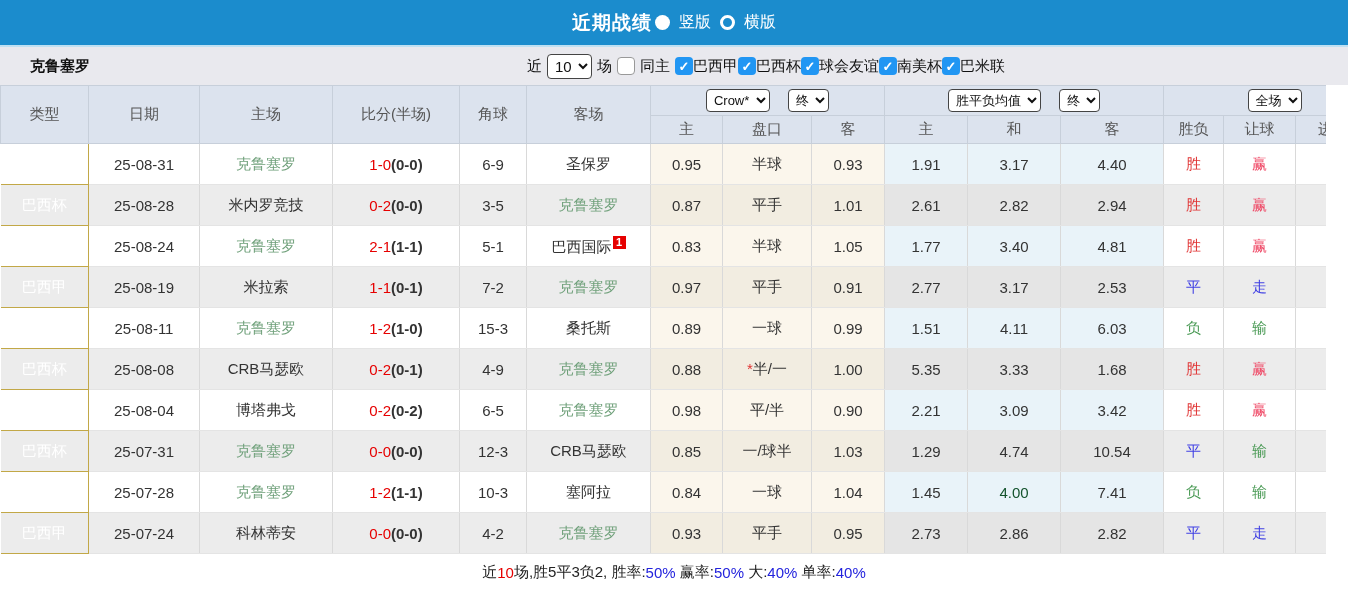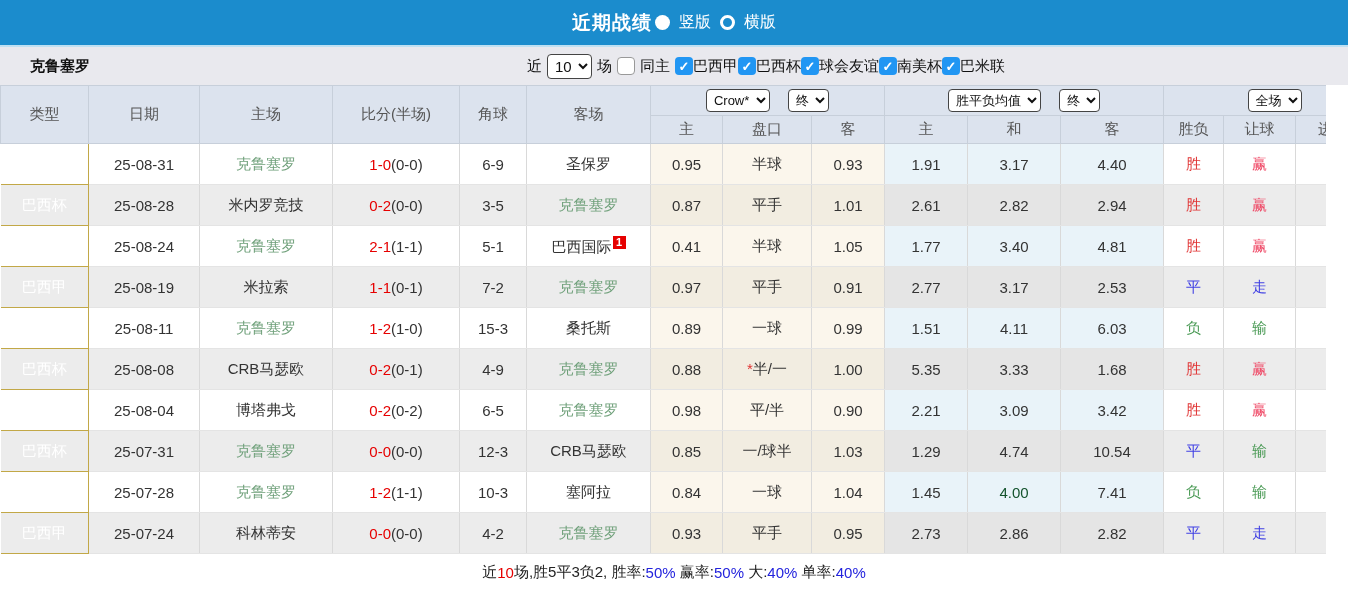--- a/index.html
+++ b/index.html
@@ -35,21 +35,21 @@
   .dd-cell { white-space:nowrap; }
   .dd-cell select { margin:0 7px; font-size:13px; }
   td { font-size:15px; text-align:center; color:#333; height:41px;
     border-right:1px solid #d9d9d9; border-bottom:1px solid #e4e4e4; }
   tr.odd td { background:#fff; }
   tr.even td { background:#ececec; }
   td.type { background:#a0801a; color:#fff; border-bottom:1px solid #c2a847; border-right:1px solid #c2a847; }
   tr.odd td.ah { background:#fbf6ec; } tr.even td.ah { background:#f2ede1;margin-left:20px; }
   tr.odd td.eu { background:#e9f3f9; } tr.even td.eu { background:#e5e5e5; }
   .self { color:#6fa07a; }
-  .ft { color:#e60000;text-align:right; } .ht { color:#333; }
+  .ft { color:#e60000;text-align:right; } .ht { color:#333;font-weight:bold; }
   .badge { display:inline-block; background:#e60000; color:#fff; width:13px; height:13px;
     line-height:13px; font-size:11px; font-weight:bold; vertical-align:super; margin-left:1px; }
   .c-red { color:#e03333; } .c-pink { color:#ef4563; } .c-blue { color:#3f3fe3; }
   .c-green { color:#4a9a55; } .c-orange { color:#14532d; }
 
   
   .footer { height:36px; display:flex; align-items:center; justify-content:center;
     font-size:15px; color:#222; background:#fff; }
   .footer .f-red { color:#e60000; } .footer .f-blue { color:#2323dd; }
 </style>
@@ -185,21 +185,21 @@
           <td class="c-pink">赢</td>
           <td class="c-red">大</td>
         </tr>
         <tr class="odd">
           <td class="type">巴西甲</td>
           <td>25-08-24</td>
           <td><span class="self">克鲁塞罗</span></td>
           <td><span class="ft">2-1</span><span class="ht">(1-1)</span></td>
           <td>5-1</td>
           <td><span class="">巴西国际</span><span class="badge">1</span></td>
-          <td class="ah">0.41</td>
+          <td class="ah">0.83</td>
           <td class="ah">半球</td>
           <td class="ah">1.05</td>
           <td class="eu">1.77</td>
           <td class="eu ">3.40</td>
           <td class="eu">4.81</td>
           <td class="c-red">胜</td>
           <td class="c-pink">赢</td>
           <td class="c-red">大</td>
         </tr>
         <tr class="even">

